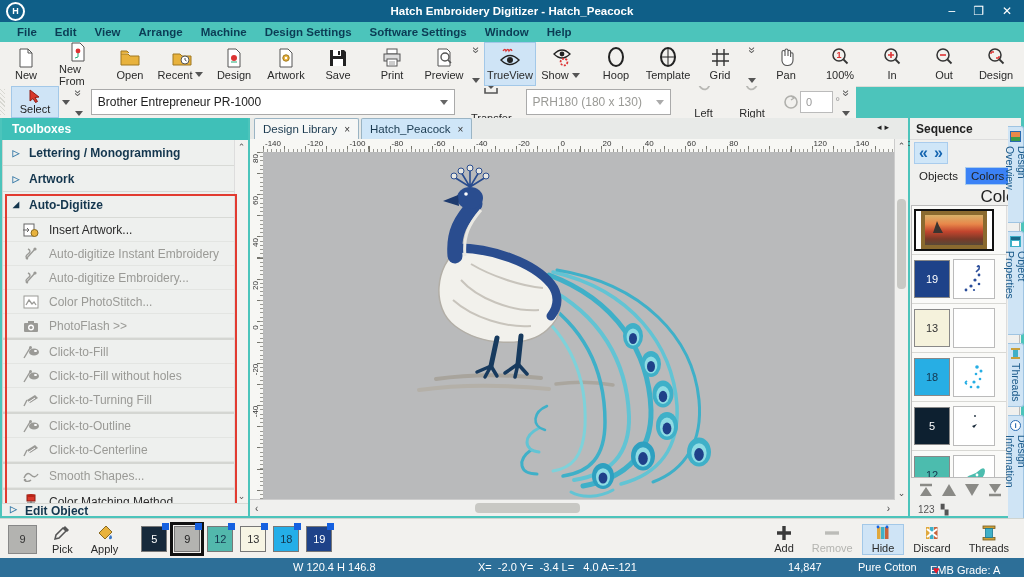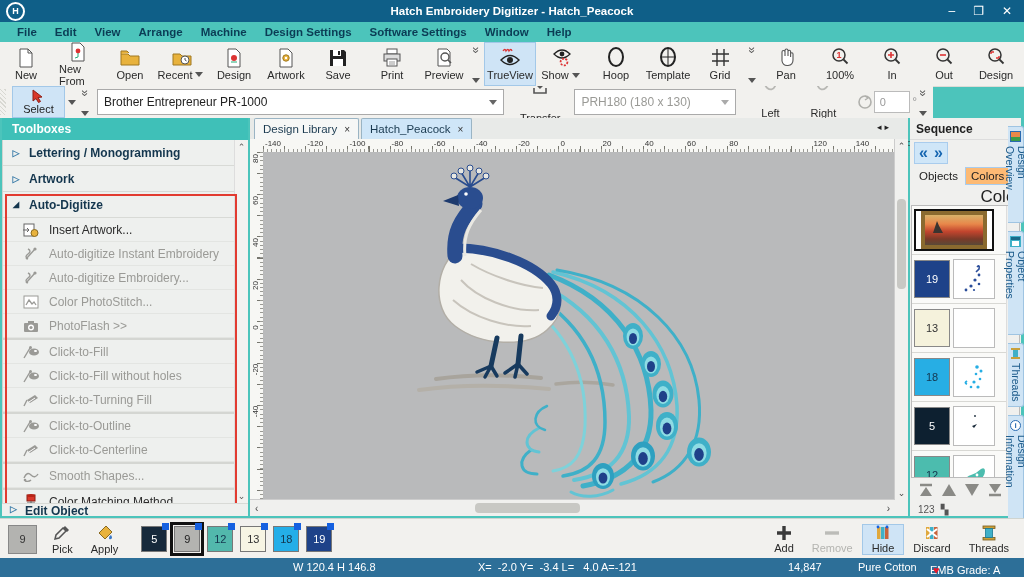--- a/index.html
+++ b/index.html
@@ -24,21 +24,21 @@
   .tbtn{display:flex;flex-direction:column;align-items:center;justify-content:center;gap:1px;padding:2px 6px;min-width:38px;font-size:11px;color:#2a2a2a;border:1px solid transparent}
   .tbtn.active{background:#cfe4f6;border-color:#a3c8e8}
   .vsep{width:5px;margin:4px 1px;background:repeating-linear-gradient(#d4d4ce 0 2px,transparent 2px 5px);background-size:1px 100%;background-repeat:no-repeat;background-position:center}
   .caret{width:0;height:0;border-left:4px solid transparent;border-right:4px solid transparent;border-top:5px solid #555;align-self:center;margin:0 3px}
   .overflow{display:flex;flex-direction:column;align-items:center;justify-content:space-between;padding:3px 2px;color:#666}
   .chev90{transform:rotate(90deg);font-size:12px;line-height:10px;color:#555}
   .combo{background:#fff;border:1px solid #aaa;height:24px;display:flex;align-items:center;padding:0 6px;font-size:12px;position:relative}
   .combo .cdrop{margin-left:auto;width:0;height:0;border-left:4px solid transparent;border-right:4px solid transparent;border-top:5px solid #666}
 
   
-  .toolbar2{position:absolute;left:0;top:86px;width:933px;height:32px;background:#f2f1ee;display:flex;align-items:center;overflow:hidden}
+  .toolbar2{position:absolute;left:0;top:86px;width:856px;height:32px;background:#f2f1ee;display:flex;align-items:center;overflow:hidden}
   .sel-btn{display:flex;flex-direction:column;align-items:center;justify-content:center;width:52px;height:30px;background:#cfe4f6;border:1px solid #a3c8e8;font-size:11px;margin-left:6px}
   .t2label{font-size:11px;color:#2a2a2a;text-align:center}
   .t2btn{display:flex;flex-direction:column;align-items:center;justify-content:flex-end;font-size:11px;gap:16px;padding:0 6px}
   .t2btn.disabled{color:#b0b0ac}
   .degbox{width:30px;height:20px;border:1px solid #bbb;background:#fff;color:#999;font-size:11px;display:flex;align-items:center;padding-left:5px}
 
   
   #main{position:absolute;left:0;top:118px;width:1024px;height:400px;background:#4cc4bb}
 
   
@@ -81,21 +81,21 @@
 
   
   .sequence{position:absolute;left:910px;top:0;width:111px;height:398px;background:#f0f0ee;display:flex;flex-direction:column}
   .seq-header{height:21px;display:flex;align-items:center;padding:0 6px;font-weight:bold;font-size:12px;color:#222;border-bottom:1px solid #ddd}
   .seq-header .more{margin-left:auto;font-size:10px;color:#444}
   .seq-nav{height:25px;display:flex;align-items:center;padding-left:4px;gap:2px}
   .seq-nav .navbox{background:#cfe6f8;border:1px solid #a9cced;display:flex;padding:0 4px;gap:6px}
   .seq-nav span{color:#1565b0;font-size:16px;font-weight:bold;line-height:20px}
   .seq-tabs{height:22px;display:flex;align-items:center;padding-left:4px;gap:2px;font-size:11.5px}
   .seq-tab{padding:2px 5px;color:#222}
-  .seq-tab.active{background:#fdba74;border:1px solid #a9cced}
+  .seq-tab.active{background:#3b82f6;border:1px solid #a9cced}
   .seq-col{height:18px;text-align:right;font-size:17px;color:#222}
   .seq-list{position:relative;flex:1;overflow:hidden;border:1px solid #bbb;margin:0 1px;background:#fafaf8}
   .seq-scroll{position:absolute;right:0;top:0;bottom:0;width:12px;background:#f0f0ee;border-left:1px solid #ddd;display:flex;flex-direction:column;justify-content:space-between;align-items:center;font-size:8px;color:#444;padding:2px 0}
   .seq-row{display:flex;align-items:center;height:44px;border-bottom:1px solid #d8d8d4;margin-right:12px;padding:2px}
   .seq-chip{width:34px;height:36px;border:1px solid #888;display:flex;align-items:center;justify-content:center;font-size:11px;flex:none}
   .seq-thumb{width:40px;height:38px;border:1px solid #bbb;background:#fff;margin-left:3px;flex:none;display:flex;align-items:center;justify-content:center}
   .seq-pic{width:76px;height:38px;border:2px solid #111;background:#fff;display:flex;align-items:center;justify-content:center}
   .pic-frame{width:58px;height:30px;border:4px solid #8a6a2f;background:linear-gradient(180deg,#d8b26a 0%,#e8874a 30%,#c2452e 55%,#7a3a28 80%,#5a4a38 100%);position:relative}
   .pic-frame:after{content:"";position:absolute;left:8px;top:6px;width:10px;height:12px;background:#3a3430;clip-path:polygon(0 100%,40% 0,60% 40%,100% 100%)}
   .seq-reorder{height:24px;display:flex;align-items:center;gap:7px;padding-left:8px;flex:none}

